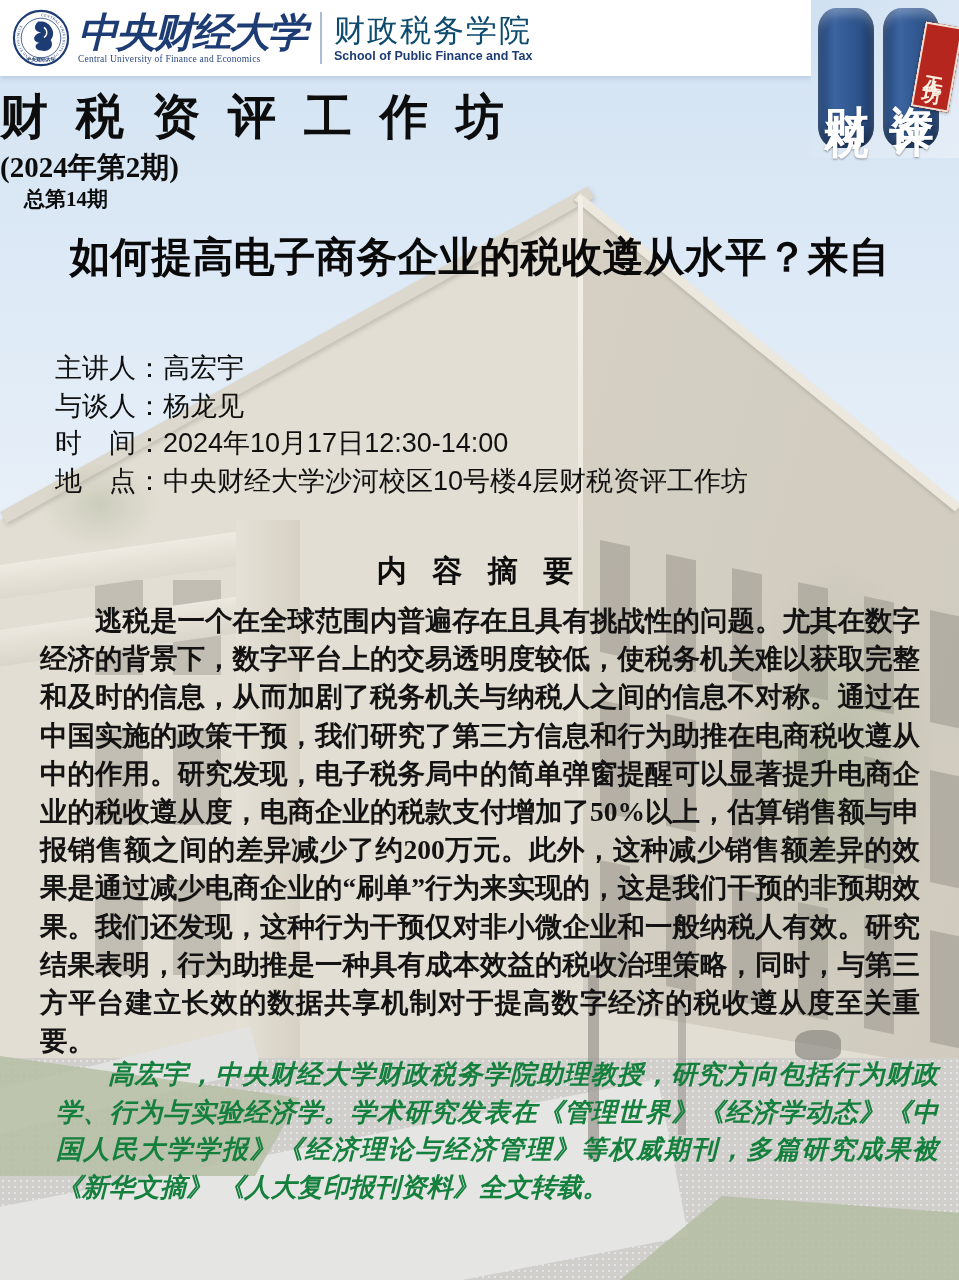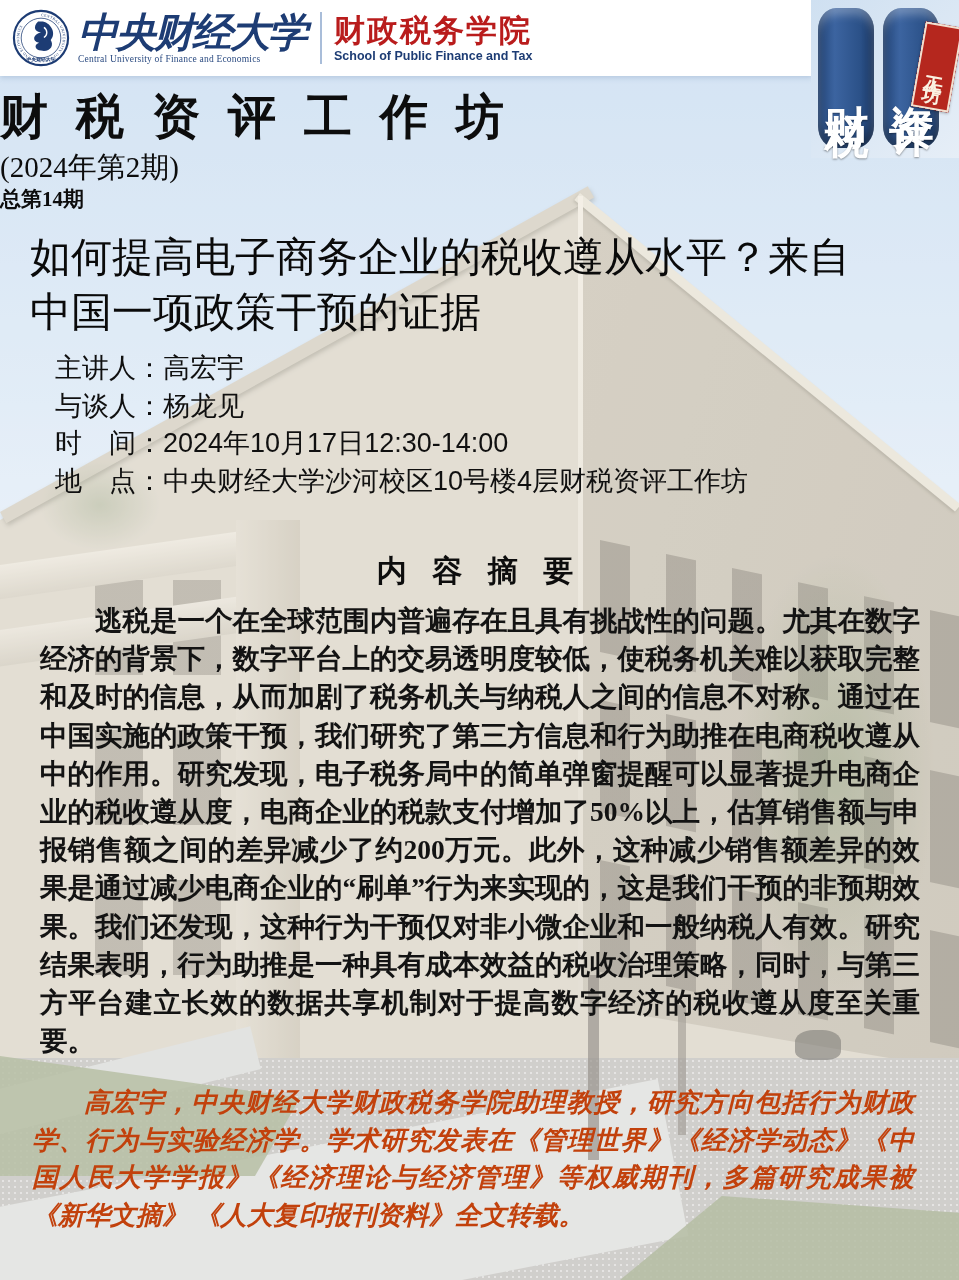--- a/index.html
+++ b/index.html
@@ -68,22 +68,22 @@
   .topbar { position:absolute; left:0; top:0; width:812px; height:76px; background:#ffffff;
       z-index:6; display:flex; align-items:center; padding-left:12px; box-sizing:border-box;
       box-shadow:0 2px 5px rgba(110,140,180,.30); }
   .uni-seal { width:58px; height:58px; flex:0 0 auto; }
   .uni-block { margin-left:8px; }
   .uni-cn { font-size:40px; line-height:40px; font-weight:700; font-style:italic;
       letter-spacing:-2px; color:#1d3c74; white-space:nowrap; }
   .uni-en { font-size:9.5px; color:#2a4a80; letter-spacing:.2px; margin-top:1px; white-space:nowrap; }
   .hdr-divider { width:2px; height:52px; background:#a9bdd9; margin:0 12px 0 14px; }
   .school-block { font-family:"Liberation Sans","DejaVu Sans",sans-serif; }
-  .school-cn { font-size:31px; line-height:33px; font-weight:700; letter-spacing:2px;
-      color:#b91c1c; white-space:nowrap; }
+  .school-cn { font-size:31px; line-height:33px; font-weight:400; letter-spacing:2px;
+      color:#0c4a6e; white-space:nowrap; }
   .school-en { font-family:Liberation Sans, sans-serif; font-size:12.5px;
       font-weight:700; color:#1d3c74; margin-top:2px; white-space:nowrap; }
 
   
   .badge { position:absolute; right:0; top:0; width:148px; height:158px; z-index:7;
       background:linear-gradient(135deg,#cfe0f1,#e6eef7); }
   .badge-col { position:absolute; top:8px; width:56px; height:140px;
       border-radius:18px/22px;
       background:linear-gradient(90deg,#24477b,#3c64a0 30%,#2b5188 75%,#1c3a69);
       box-shadow:inset 0 7px 9px rgba(255,255,255,.28), inset 0 -9px 11px rgba(0,0,0,.38);
@@ -95,36 +95,36 @@
   .badge-seal { position:absolute; right:3px; top:24px; width:38px; height:86px;
       background:#b5271e; box-shadow:inset 0 0 0 2px #f2e0d0, 0 1px 3px rgba(0,0,0,.3);
       transform:rotate(10deg); display:flex; align-items:center; justify-content:center; }
   .badge-seal span { writing-mode:vertical-rl; text-orientation:upright; color:#faf1e2;
       font-size:19px; font-weight:700; letter-spacing:4px; line-height:1; }
 
   
   .content { position:absolute; inset:0; z-index:4; }
   .series { position:absolute; top:86px; left:0; width:100%; text-align:left; color:#0d0d0d; }
   .series-title { font-size:48px; line-height:62px; font-weight:700; letter-spacing:8px; }
-  .series-issue { font-size:29px; line-height:38px; font-weight:400; }
-  .series-total { font-size:21px; line-height:26px; font-weight:700; }
-  .lecture-title { position:absolute; top:230px; left:30px; right:30px; text-align:left;
-      font-weight:400; font-size:41px; line-height:55px; color:#0a0a0a; }
+  .series-issue { font-size:29px; line-height:38px; font-weight:700; }
+  .series-total { font-size:21px; line-height:26px; font-weight:700;padding-left:24px; }
+  .lecture-title { position:absolute; top:230px; left:30px; right:30px; text-align:center;
+      font-weight:700; font-size:41px; line-height:55px; color:#0a0a0a; }
   .info-list { position:absolute; top:350px; left:55px; width:720px;
       font-family:"Liberation Sans","DejaVu Sans",sans-serif; font-weight:400;
       font-size:27px; color:#101010; }
   .info-row { display:flex; line-height:37.6px; white-space:nowrap; }
   .abstract-heading { position:absolute; top:551px; left:0; width:100%; text-align:center;
       font-size:30px; font-weight:700; letter-spacing:9px; color:#0d0d0d; }
   .abstract-body { position:absolute; top:602px; left:40px; width:880px;
       font-size:27.5px; line-height:38.2px; font-weight:600; color:#131313;
       text-align:justify; text-indent:2em; }
-  .bio-body { position:absolute; top:1056px; left:32px; width:882px;
-      font-size:26px; line-height:37.5px; font-weight:600; font-style:italic; color:#c2410c;
-      text-align:justify; text-indent:2em;margin-top:28px; }
+  .bio-body { position:absolute; top:1056px; left:56px; width:882px;
+      font-size:26px; line-height:37.5px; font-weight:600; font-style:italic; color:#15803d;
+      text-align:justify; text-indent:2em; }
 </style>
 </head>
 <body>
 
 <div class="poster">
 
   <div class="bg" aria-hidden="true">
     <div class="sky"></div>
     <div class="building"></div>
     <div class="facade-right"></div>
@@ -191,21 +191,20 @@
   <div class="content">
 
     <div class="series">
       <div class="series-title">财 税 资 评 工 作 坊</div>
       <div class="series-issue">(2024年第2期)</div>
       <div class="series-total">总第14期</div>
     </div>
 
     <div class="lecture-title">
       <div>如何提高电子商务企业的税收遵从水平？来自</div>
-      <div>中国一项政策干预的证据</div>
     </div>
 
     <div class="info-list">
       <div class="info-row">
         <span>主讲人：</span>
         <span>高宏宇</span>
       </div>
       <div class="info-row">
         <span>与谈人：</span>
         <span>杨龙见</span>

